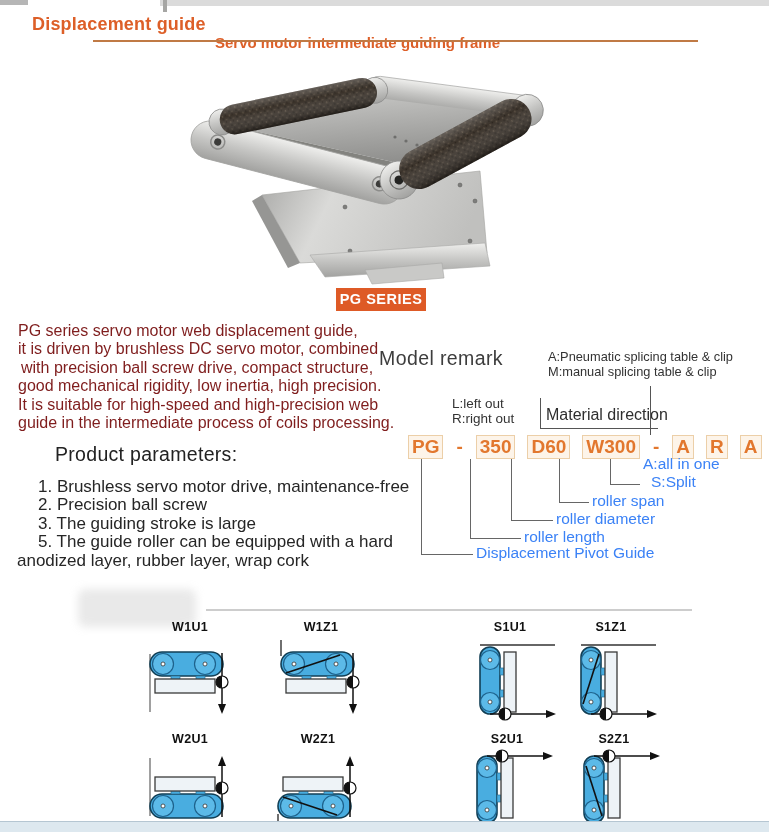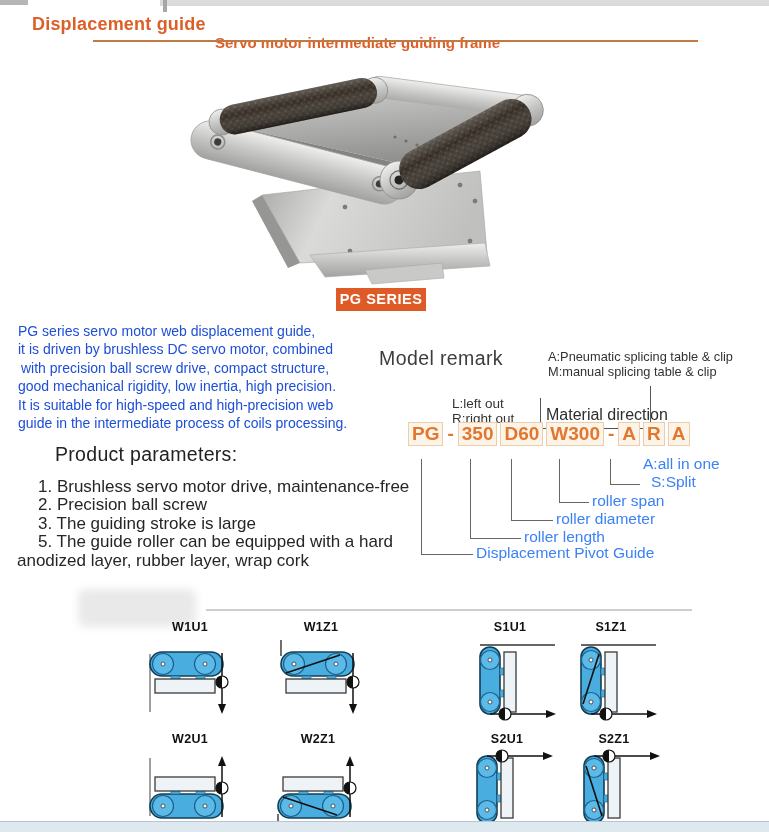--- a/index.html
+++ b/index.html
@@ -11,32 +11,32 @@
   .title-rule{position:absolute;left:93px;top:40px;width:605px;height:2px;background:#c07a45;}
   
   .art1{position:absolute;left:0;top:0;width:28px;height:5px;background:#b6b6b6;}
   .art2{position:absolute;left:160px;top:0;width:609px;height:6px;background:#cccccc;opacity:.7;}
   .art3{position:absolute;left:163px;top:0;width:4px;height:12px;background:#a6a6a4;}
   
   .photo{position:absolute;left:140px;top:55px;width:500px;height:250px;}
   .badge{position:absolute;left:336px;top:288px;width:90px;height:23px;background:var(--badge-bg,#de5a26);
          color:#fff;font-size:14.5px;font-weight:bold;text-align:center;line-height:23px;letter-spacing:.5px;}
   
-  .desc{position:absolute;left:18px;top:322px;font-size:14px;line-height:18.4px;color:#1d4ed8;}
+  .desc{position:absolute;left:18px;top:322px;font-size:16px;line-height:18.4px;color:#7f1d1d;}
   .desc .i1{padding-left:3px;}
   
   .model-title{position:absolute;left:379px;top:347px;font-size:19.5px;color:#3d3d3d;letter-spacing:.4px;}
   .note{position:absolute;font-size:12.8px;line-height:14.6px;color:#333;}
   .splicing{left:548px;top:350px;}
   .lr{left:452px;top:396px;font-size:13.5px;line-height:15.4px;}
   .mat-dir{position:absolute;left:546px;top:406px;font-size:16px;color:#2e2e2e;}
   .vbar{position:absolute;left:540px;top:398px;width:1px;height:31px;background:#555;}
   .mat-underline{position:absolute;left:540px;top:428px;width:118px;height:1px;background:#555;}
   .long-vline{position:absolute;left:650px;top:386px;width:1px;height:49px;background:#555;}
-  .model-code{position:absolute;left:408px;top:422px;display:inline-flex;gap:3px;align-items:center;}
+  .model-code{position:absolute;left:408px;top:435px;display:inline-flex;gap:12px;align-items:center;}
   .model-code .seg{display:inline-block;padding:1px 3px;border:1px solid #eccfa8;background:#fdf4e9;
         color:var(--code-orange,#e2772e);font-size:19px;font-weight:bold;line-height:20px;}
   .model-code .dash{color:var(--code-orange,#e2772e);font-size:19px;font-weight:bold;margin:0 1px;}
   .cl{position:absolute;background:#666;}
   .callout{position:absolute;font-size:15.5px;color:#3b82f6;white-space:nowrap;}
   
   .pp-title{position:absolute;left:55px;top:443px;font-size:19.5px;color:#222;letter-spacing:.3px;}
   .pp-list{position:absolute;left:17px;top:478px;font-size:17px;line-height:18.4px;color:#262626;}
   .pp-list .ind{padding-left:21px;}
   

